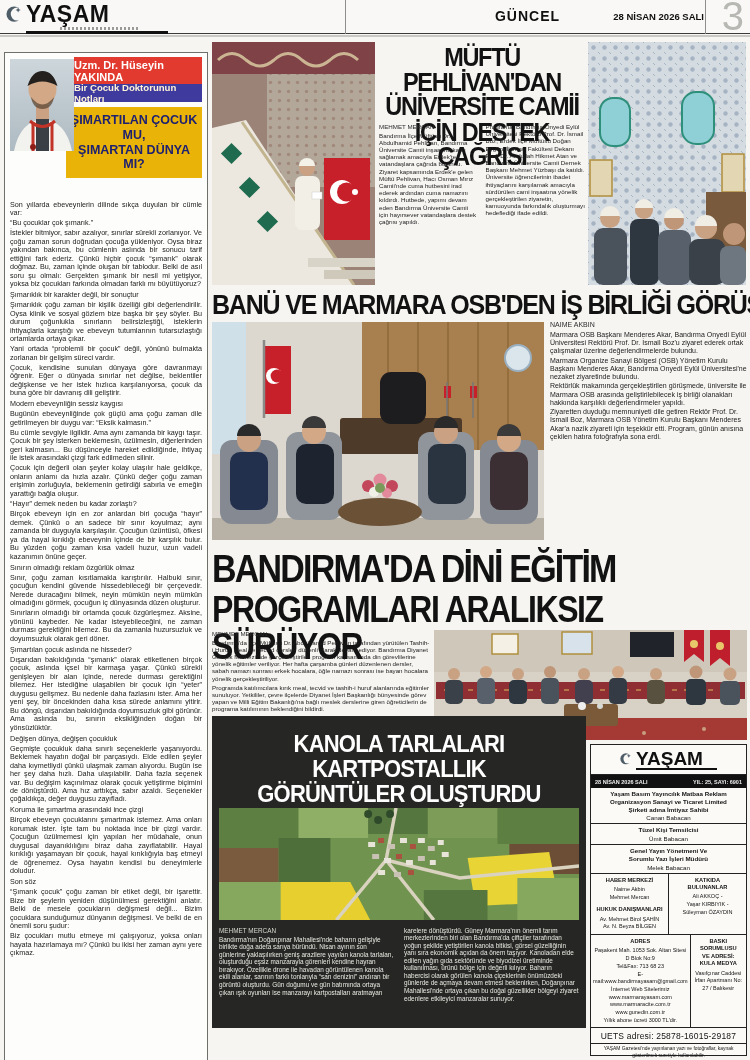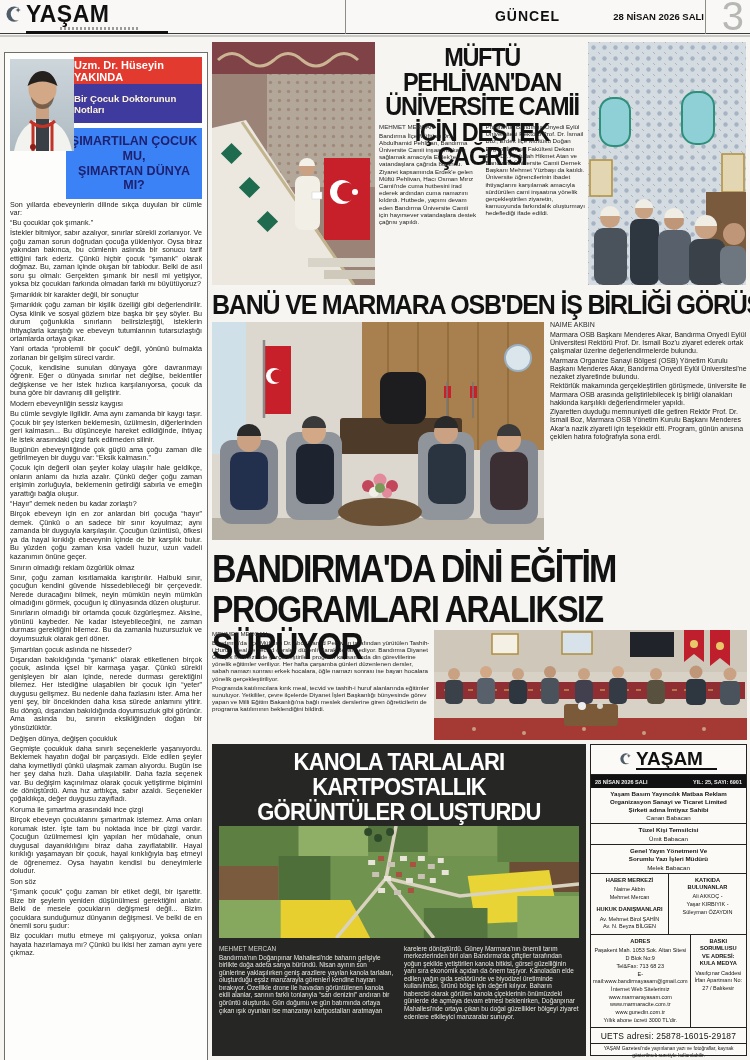--- a/index.html
+++ b/index.html
@@ -18,22 +18,22 @@
   .hdr-date{position:absolute;right:46px;top:11px;font-weight:bold;font-size:9.5px;color:#101010;}
   .hdr-vline{position:absolute;top:0;width:1px;height:34px;background:#8e8e8a;}
   .hdr-pageno{position:absolute;right:6px;top:-6px;font-size:40px;color:#b7b7b3;}
 
   
   .leftcol{position:absolute;left:4px;top:52px;width:204px;height:1016px;background:#fdfdfb;border:1px solid #6e6e6a;padding:4px 5px;box-sizing:border-box;}
   .authorbox{position:relative;height:138px;}
   .docphoto{position:absolute;left:0;top:2px;width:64px;height:92px;overflow:hidden;}
   .docphoto svg{display:block;width:100%;height:100%;}
   .bar-red{margin-left:64px;height:27px;background:#e23a2e;color:#fff;font-weight:bold;font-size:11px;display:flex;align-items:center;justify-content:center;}
-  .bar-purple{margin-left:64px;height:39px;background:#3f3a9d;color:#fdf3d8;font-weight:bold;font-size:9.6px;display:flex;align-items:center;justify-content:center;}
-  .titlebox{margin-left:56px;margin-top:5px;background:#3b82f6;color:#1e2170;font-weight:bold;font-size:12.5px;text-align:center;padding:6px 2px;white-space:pre-line;line-height:1.18;}
+  .bar-purple{margin-left:64px;height:18px;background:#3f3a9d;color:#fdf3d8;font-weight:bold;font-size:9.6px;display:flex;align-items:center;justify-content:center;}
+  .titlebox{margin-left:56px;margin-top:5px;background:#eab308;color:#1e2170;font-weight:bold;font-size:12.5px;text-align:center;padding:6px 2px;white-space:pre-line;line-height:1.18;}
   .colbody{margin-top:6px;font-size:7.2px;line-height:1.18;text-align:justify;color:#1b1b1b;height:860px;overflow:hidden;}
   .colbody p{margin:0 0 1.5px 0;}
   .colbody .sub{font-weight:normal;margin-top:2.5px;text-align:left;}
 
   
   .photo-minbar{left:212px;top:42px;width:163px;height:243px;}
   .mufti-head{position:absolute;left:379px;top:45px;width:206px;font-weight:bold;font-size:23.5px;line-height:0.96;text-align:center;letter-spacing:-1.3px;white-space:pre-line;color:#121212;transform:scale(1,1.1);transform-origin:top;}
   .mufti-body{position:absolute;left:379px;top:123px;width:206px;height:160px;column-count:2;column-gap:7px;font-size:6.2px;line-height:1.16;overflow:hidden;}
   .byl{color:#2c2c2c;margin:0 0 1.5px 0;}
   .flow{display:contents;}
@@ -47,21 +47,21 @@
   .banu-body p{margin:0 0 1px 0;}
 
   
   .dini-head{position:absolute;left:212px;top:549px;width:538px;color:#121212;font-weight:bold;}
   .dini-h1{font-size:34px;letter-spacing:-1.8px;line-height:1;transform:scale(1,1.15);transform-origin:left top;}
   .dini-h2{font-size:32px;letter-spacing:-1.4px;line-height:1;margin-top:8px;transform:scale(1,1.15);transform-origin:left top;}
   .dini-body{position:absolute;left:212px;top:630px;width:218px;height:106px;font-size:6.2px;line-height:1.16;overflow:hidden;}
   .photo-classroom{left:434px;top:630px;width:313px;height:110px;}
 
   
-  .kanola{position:absolute;left:212px;top:744px;width:374px;height:312px;background:#262624;padding:6px 7px;box-sizing:border-box;}
+  .kanola{position:absolute;left:212px;top:716px;width:374px;height:312px;background:#262624;padding:16px 7px;box-sizing:border-box;}
   .k-head{color:#fff;font-weight:bold;font-size:22px;line-height:1.04;text-align:center;letter-spacing:-0.8px;white-space:pre-line;margin:1px 0 7px;transform:scale(1,1.1);transform-origin:top;}
   .photo-aerial{position:relative;width:100%;height:112px;overflow:hidden;}
   .photo-aerial svg{display:block;width:100%;height:100%;}
   .k-body{margin-top:7px;column-count:2;column-gap:10px;font-size:6.4px;line-height:1.18;color:#e8e8e3;height:122px;overflow:hidden;}
   .k-body .byl{color:#d8d8d2;}
 
   
   .masthead{position:absolute;left:590px;top:744px;width:157px;height:312px;background:#fbfaf7;border:1px solid #222;box-sizing:border-box;font-size:6px;color:#141414;}
   .m-logo{height:29px;display:flex;align-items:center;justify-content:center;gap:3px;border-bottom:1px solid #222;}
   .m-logo .mtext{font-size:19px;font-weight:bold;color:#101010;border-bottom:2px solid #101010;padding-right:14px;line-height:1;}
@@ -134,22 +134,22 @@
     </div>
     <div class="colbody">
         <p class="cp">Son yıllarda ebeveynlerin dilinde sıkça duyulan bir cümle var:</p>
         <p class="cp">“Bu çocuklar çok şımarık.”</p>
         <p class="cp">İstekler bitmiyor, sabır azalıyor, sınırlar sürekli zorlanıyor. Ve çoğu zaman sorun doğrudan çocuğa yükleniyor. Oysa biraz yakından bakınca, bu cümlenin aslında bir sonucu tarif ettiğini fark ederiz. Çünkü hiçbir çocuk “şımarık” olarak doğmaz. Bu, zaman içinde oluşan bir tablodur.  Belki de asıl soru şu olmalı: Gerçekten şımarık bir nesil mi yetişiyor, yoksa biz çocukları farkında olmadan farklı mı büyütüyoruz?</p>
         <p class="cp sub">Şımarıklık bir karakter değil, bir sonuçtur</p>
         <p class="cp">Şımarıklık çoğu zaman bir kişilik özelliği gibi değerlendirilir. Oysa klinik ve sosyal gözlem bize başka bir şey söyler. Bu durum çoğunlukla sınırların belirsizleştiği, isteklerin ihtiyaçlarla karıştığı ve ebeveyn tutumlarının tutarsızlaştığı ortamlarda ortaya çıkar.</p>
         <p class="cp">Yani ortada “problemli bir çocuk” değil, yönünü bulmakta zorlanan bir gelişim süreci vardır.</p>
         <p class="cp">Çocuk, kendisine sunulan dünyaya göre davranmayı öğrenir. Eğer o dünyada sınırlar net değilse, beklentiler değişkense ve her istek hızlıca karşılanıyorsa, çocuk da buna göre bir davranış dili geliştirir.</p>
         <p class="cp sub">Modern ebeveynliğin sessiz kaygısı</p>
+        <p class="cp">Bugünün ebeveynliğinde çok güçlü ama çoğu zaman dile getirilmeyen bir duygu var: “Eksik kalmasın.”</p>
         <p class="cp">Bu cümle sevgiyle ilgilidir. Ama aynı zamanda bir kaygı taşır. Çocuk bir şey isterken beklemesin, üzülmesin, diğerlerinden geri kalmasın... Bu düşünceyle hareket edildiğinde, ihtiyaç ile istek arasındaki çizgi fark edilmeden silinir.</p>
-        <p class="cp">Bugünün ebeveynliğinde çok güçlü ama çoğu zaman dile getirilmeyen bir duygu var: “Eksik kalmasın.”</p>
         <p class="cp">Çocuk için değerli olan şeyler kolay ulaşılır hale geldikçe, onların anlamı da hızla azalır. Çünkü değer çoğu zaman erişimin zorluğuyla, beklemenin getirdiği sabırla ve emeğin yarattığı bağla oluşur.</p>
         <p class="cp sub">“Hayır” demek neden bu kadar zorlaştı?</p>
         <p class="cp">Birçok ebeveyn için en zor anlardan biri çocuğa “hayır” demek. Çünkü o an sadece bir sınır koyulmaz; aynı zamanda bir duyguyla karşılaşılır. Çocuğun üzüntüsü, öfkesi ya da hayal kırıklığı ebeveynin içinde de bir karşılık bulur. Bu yüzden çoğu zaman kısa vadeli huzur, uzun vadeli kazanımın önüne geçer.</p>
         <p class="cp sub">Sınırın olmadığı reklam özgürlük olmaz</p>
         <p class="cp">Sınır, çoğu zaman kısıtlamakla karıştırılır. Halbuki sınır, çocuğun kendini güvende hissedebileceği bir çerçevedir. Nerede duracağını bilmek, neyin mümkün neyin mümkün olmadığını görmek, çocuğun iç dünyasında düzen oluşturur.</p>
         <p class="cp">Sınırların olmadığı bir ortamda çocuk özgürleşmez. Aksine, yönünü kaybeder. Ne kadar isteyebileceğini, ne zaman durması gerektiğini bilemez. Bu da zamanla huzursuzluk ve doyumsuzluk olarak geri döner.</p>
         <p class="cp sub">Şımartılan çocuk aslında ne hisseder?</p>
         <p class="cp">Dışarıdan bakıldığında “şımarık” olarak etiketlenen birçok çocuk, aslında içsel bir karmaşa yaşar. Çünkü sürekli genişleyen bir alan içinde, nerede durması gerektiğini bilemez. Her istediğine ulaşabilen bir çocuk için “yeter” duygusu gelişmez. Bu nedenle daha fazlasını ister. Ama her yeni şey, bir öncekinden daha kısa sürede anlamını yitirir. Bu döngü, dışarıdan bakıldığında doyumsuzluk gibi görünür. Ama aslında bu, sınırın eksikliğinden doğan bir yönsüzlüktür.</p>
         <p class="cp sub">Değişen dünya, değişen çocukluk</p>
         <p class="cp">Geçmişte çocukluk daha sınırlı seçeneklerle yaşanıyordu. Beklemek hayatın doğal bir parçasıydı. Elde edilen şeyler daha kıymetliydi çünkü ulaşmak zaman alıyordu. Bugün ise her şey daha hızlı. Daha ulaşılabilir. Daha fazla seçenek var. Bu değişim kaçınılmaz olarak çocuk yetiştirme biçimini de dönüştürdü. Ama hız arttıkça, sabır azaldı. Seçenekler çoğaldıkça, değer duygusu zayıfladı.</p>

